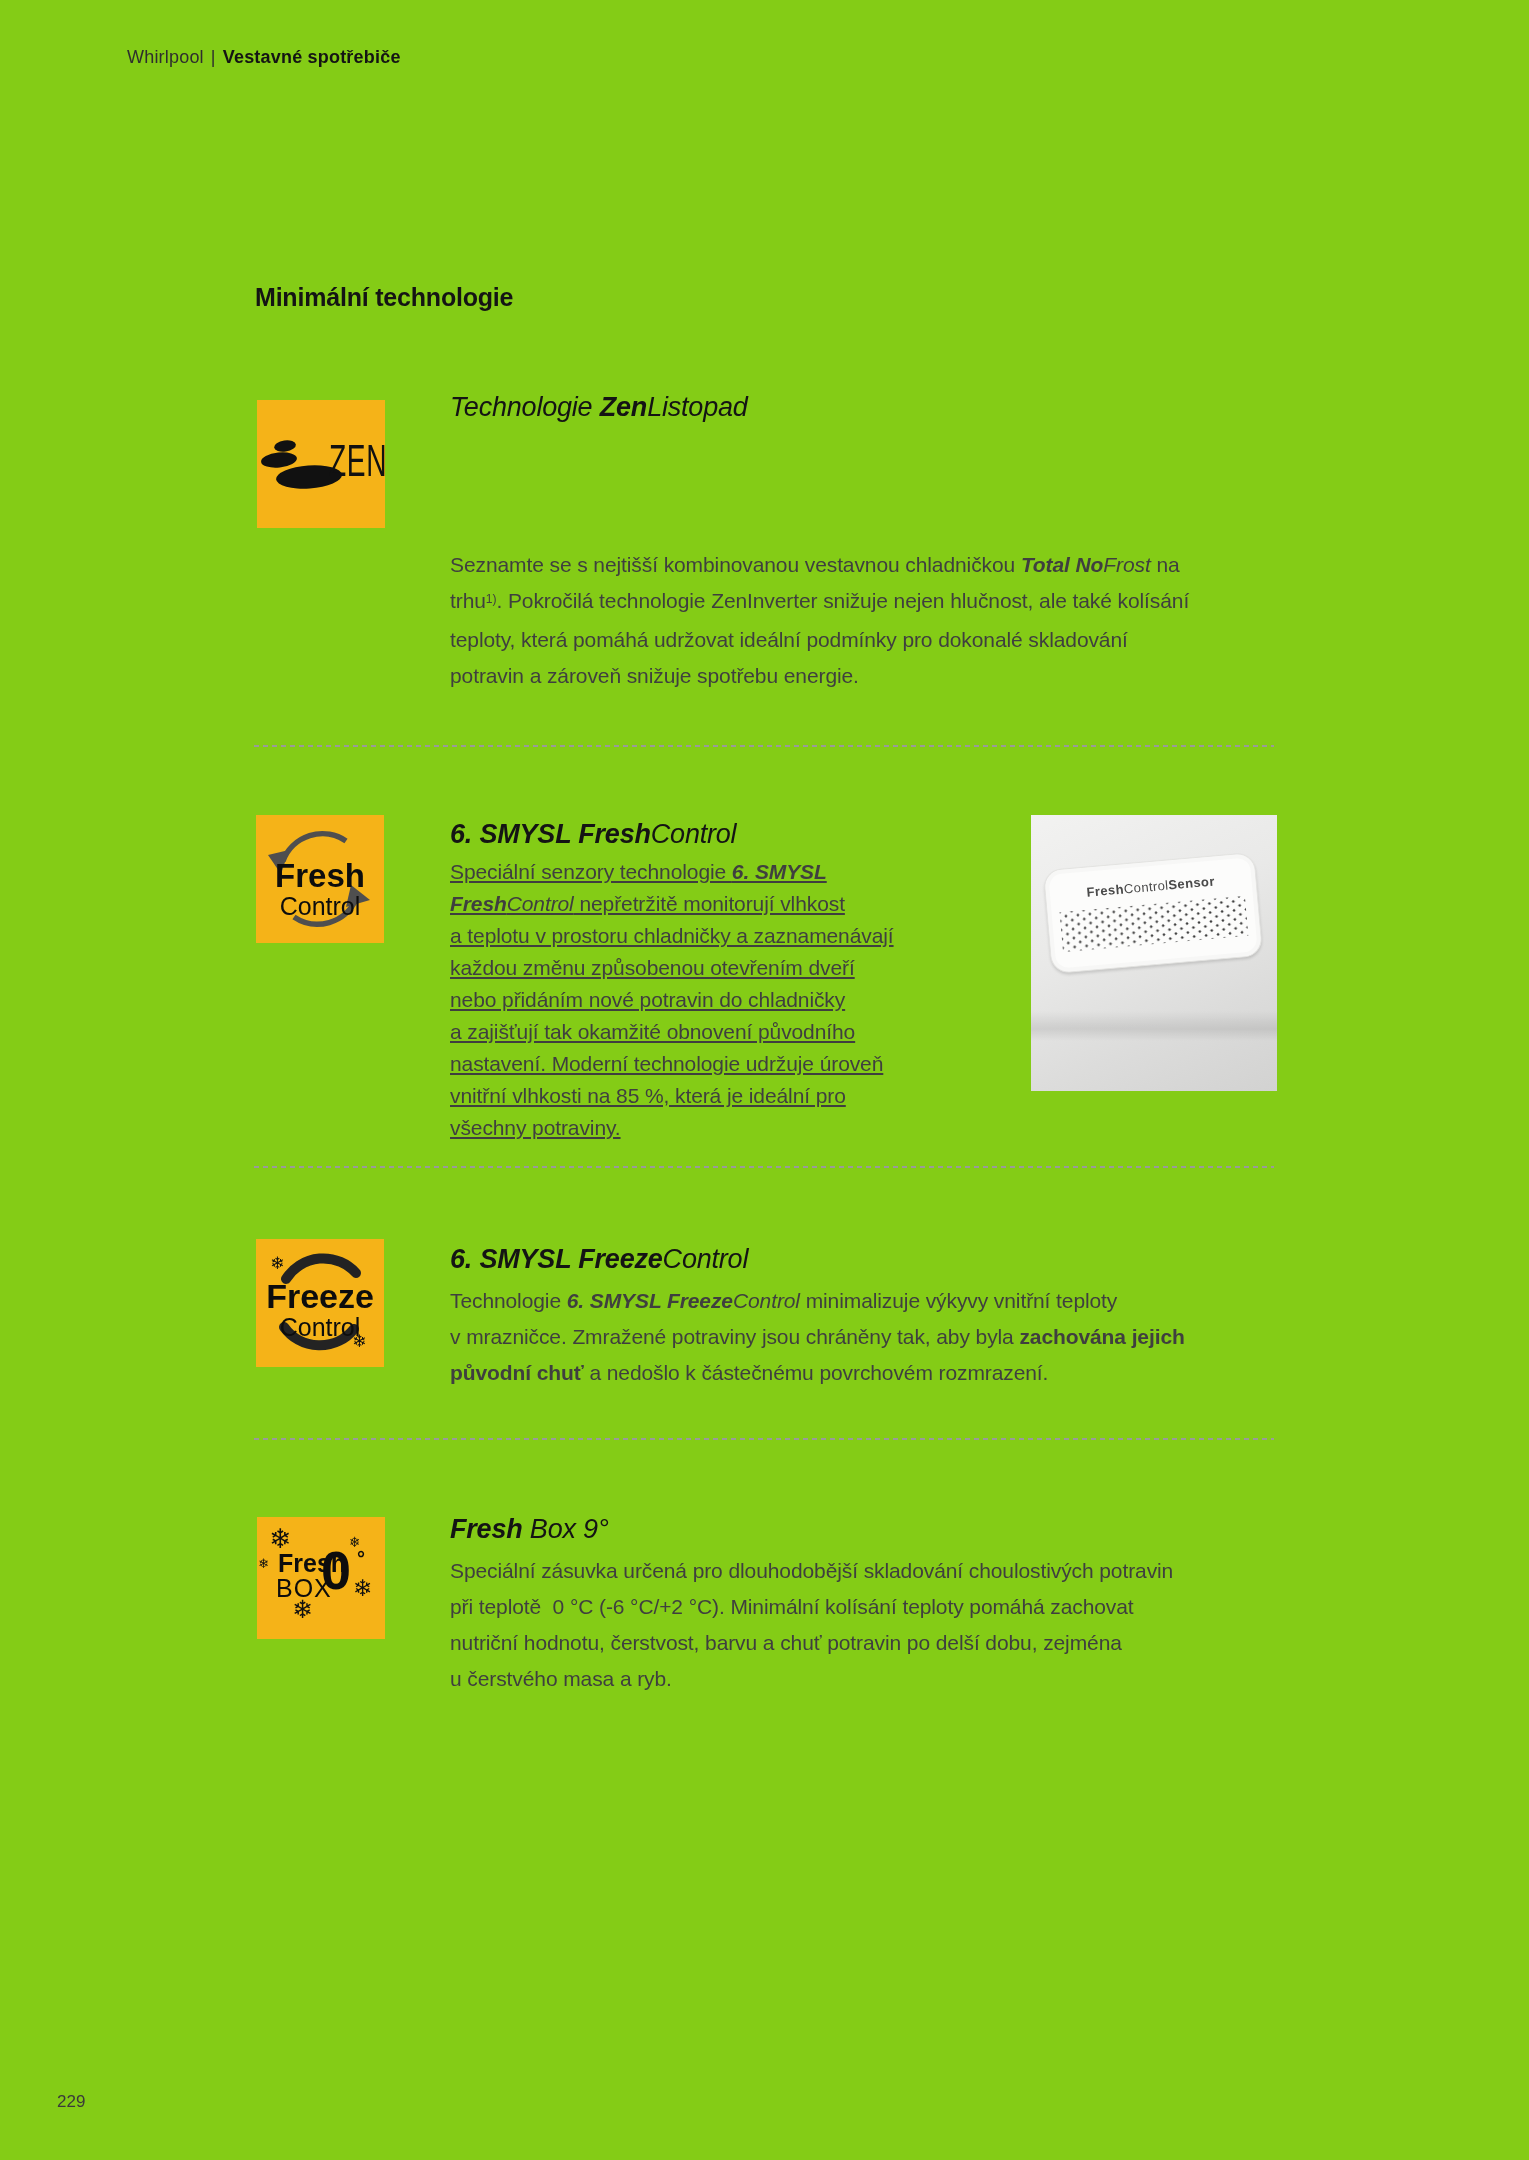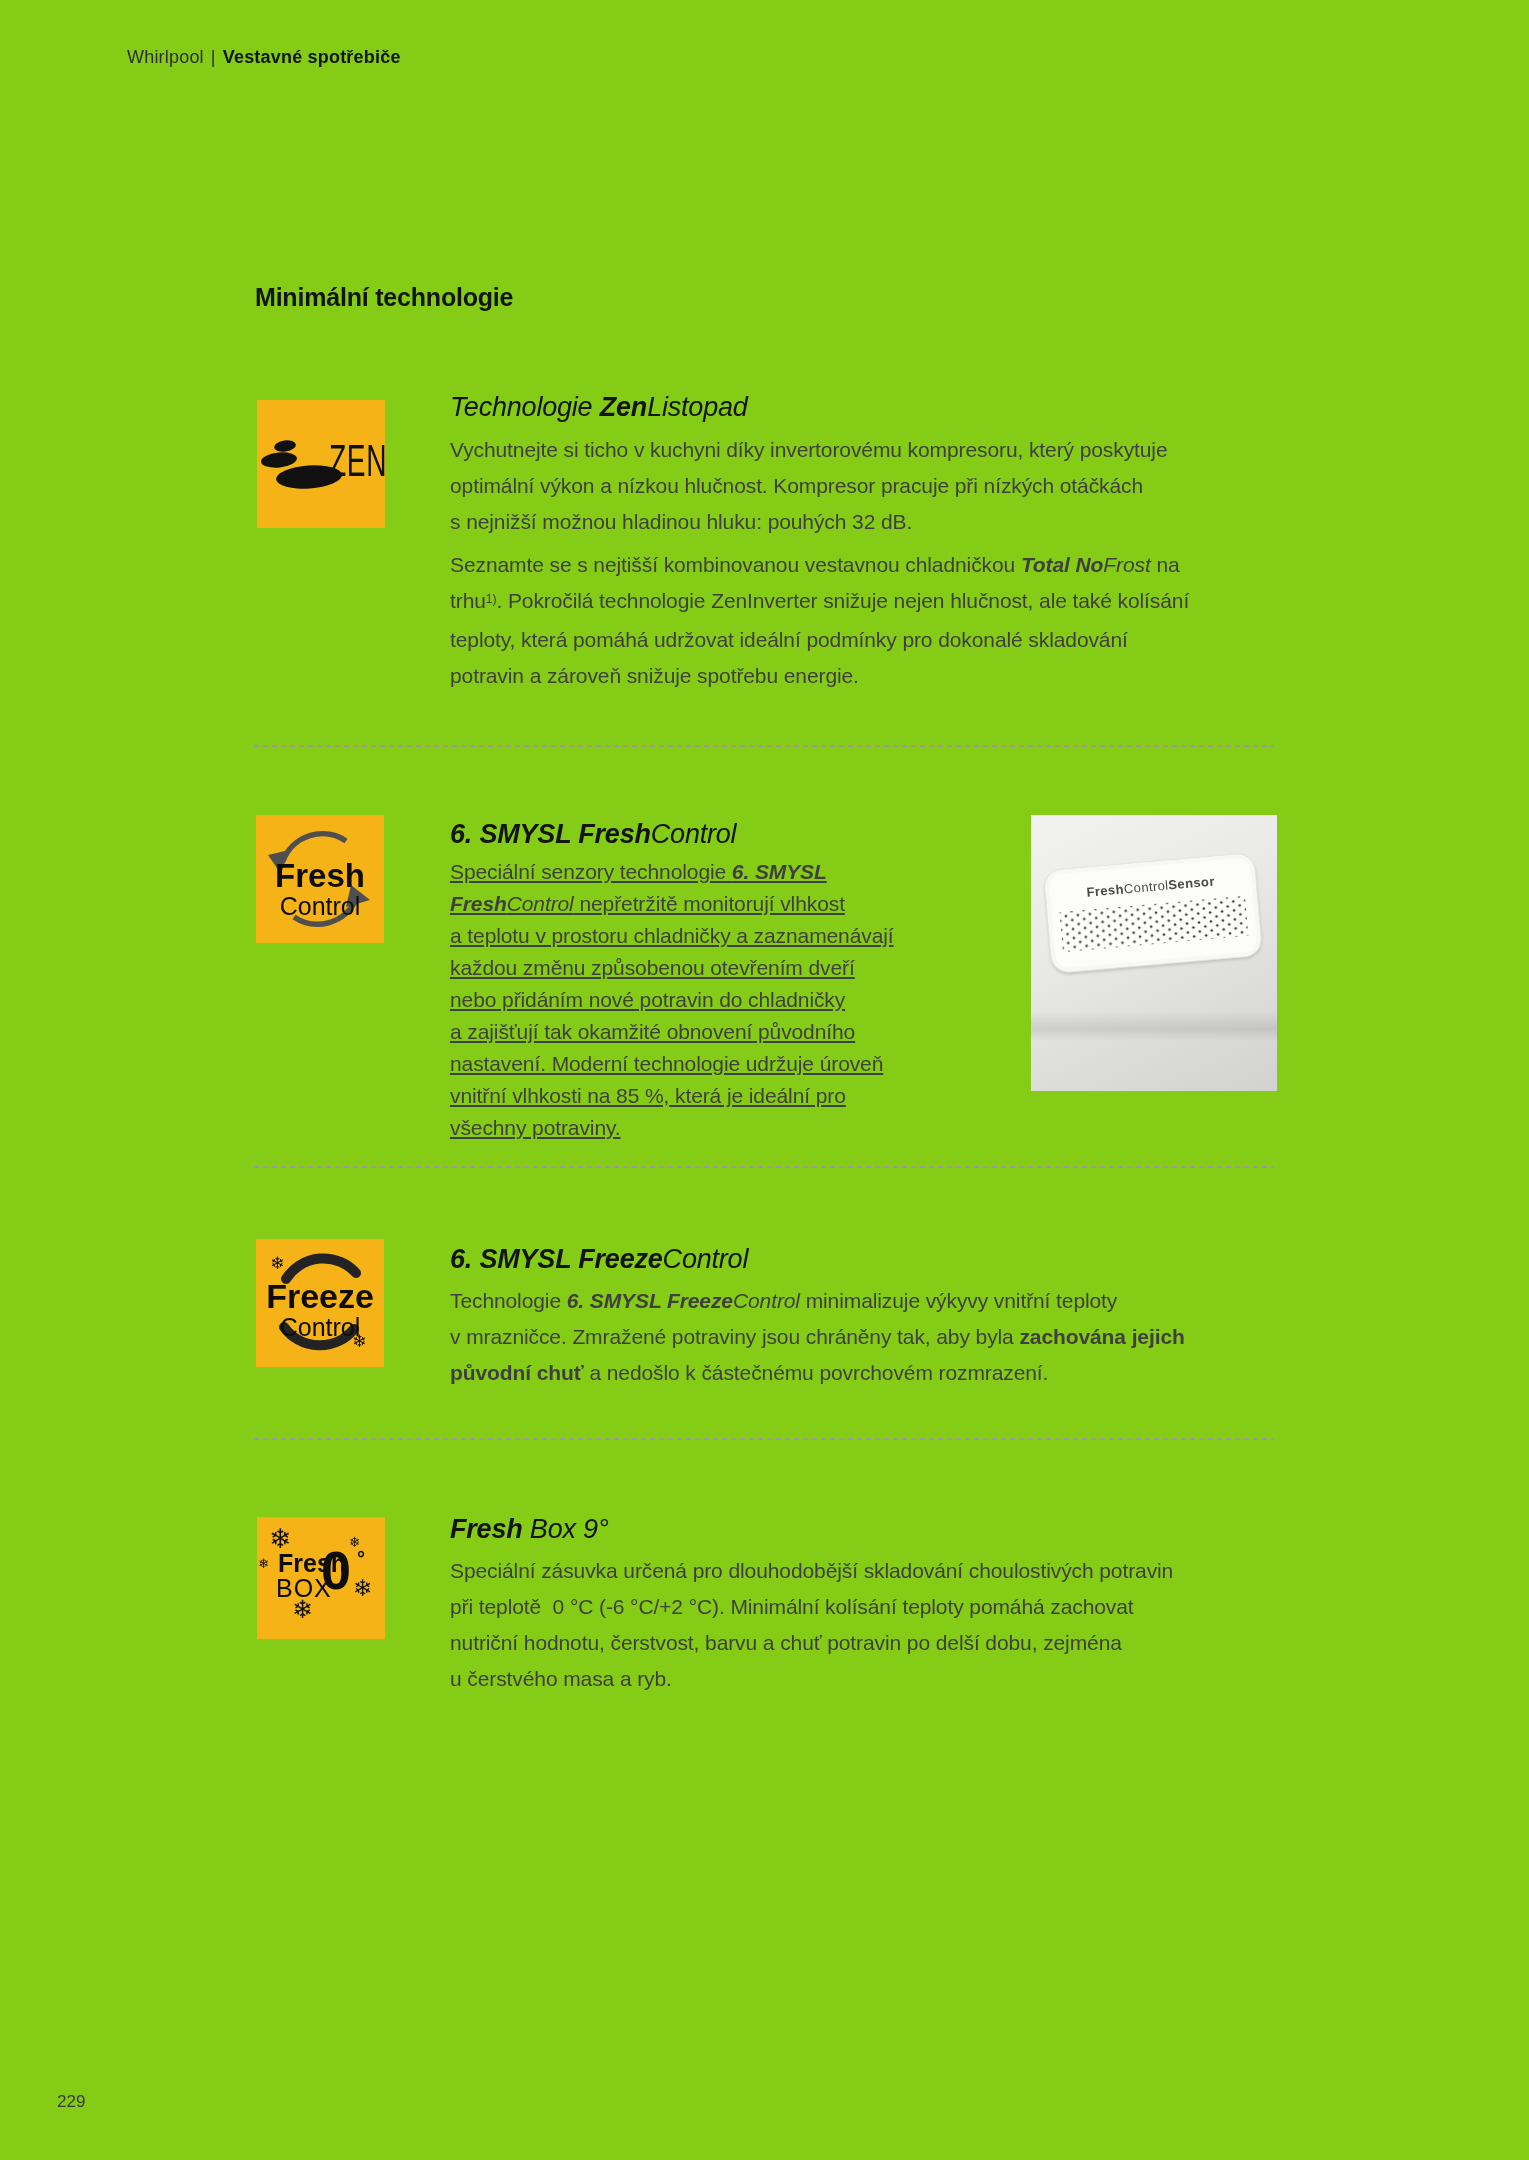--- a/index.html
+++ b/index.html
@@ -106,23 +106,20 @@
 
   <div class="badge b1">
     <svg width="128" height="128" viewBox="0 0 128 128">
       <ellipse cx="28" cy="46" rx="11" ry="5.5" fill="#111" transform="rotate(-8 28 46)"></ellipse>
       <ellipse cx="22" cy="60" rx="18" ry="7.5" fill="#111" transform="rotate(-6 22 60)"></ellipse>
       <ellipse cx="52" cy="77" rx="33" ry="11.5" fill="#111" transform="rotate(-4 52 77)"></ellipse>
     </svg>
     <span class="zen-text">ZEN</span>
   </div>
   <h2 class="heading h1"><span class="run-i">Technologie </span><span class="run-bi">Zen</span><span class="run-i">Listopad</span></h2>
-  <p class="body s1p1"><span>Vychutnejte si ticho v kuchyni díky invertorovému kompresoru, který poskytuje
-optimální výkon a nízkou hlučnost. Kompresor pracuje při nízkých otáčkách
-s nejnižší možnou hladinou hluku: pouhých 32 dB.</span></p>
   <p class="body s1p2"><span>Seznamte se s nejtišší kombinovanou vestavnou chladničkou </span><span class="run-bi">Total No</span><span class="run-i">Frost</span><span> na
 trhu</span><span class="run-sup">1)</span><span>. Pokročilá technologie ZenInverter snižuje nejen hlučnost, ale také kolísání
 teploty, která pomáhá udržovat ideální podmínky pro dokonalé skladování
 potravin a zároveň snižuje spotřebu energie.</span></p>
 
   <div class="dash d1"></div>
 
   <div class="badge b2">
     <svg width="128" height="128" viewBox="0 0 128 128">
       <path class="cycle-path" d="M 90 26 A 42 42 0 0 0 27 46"></path>

